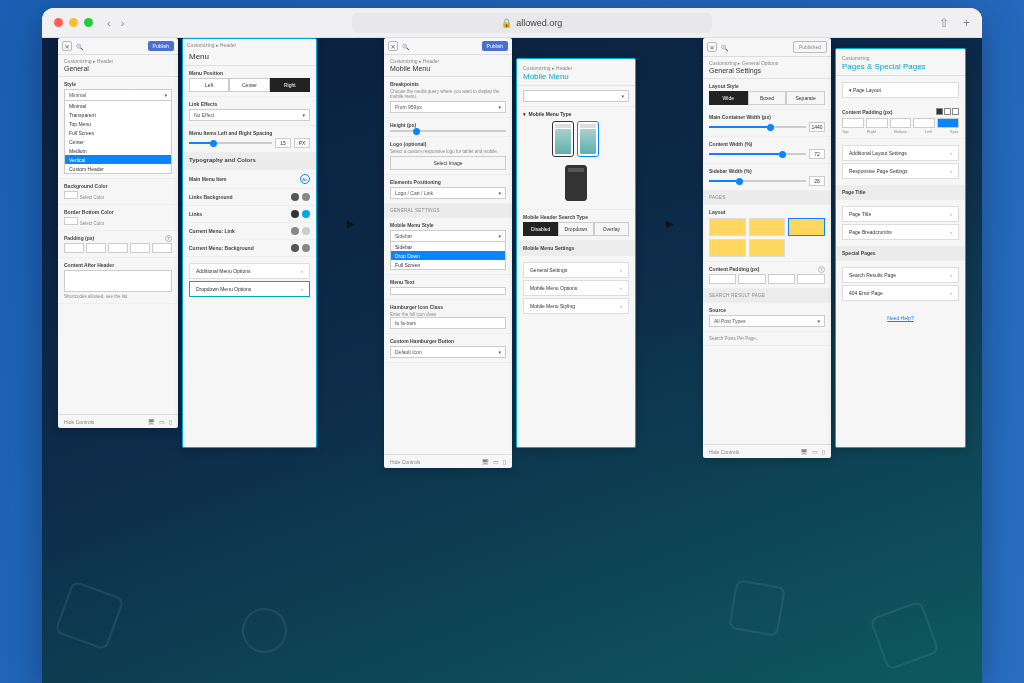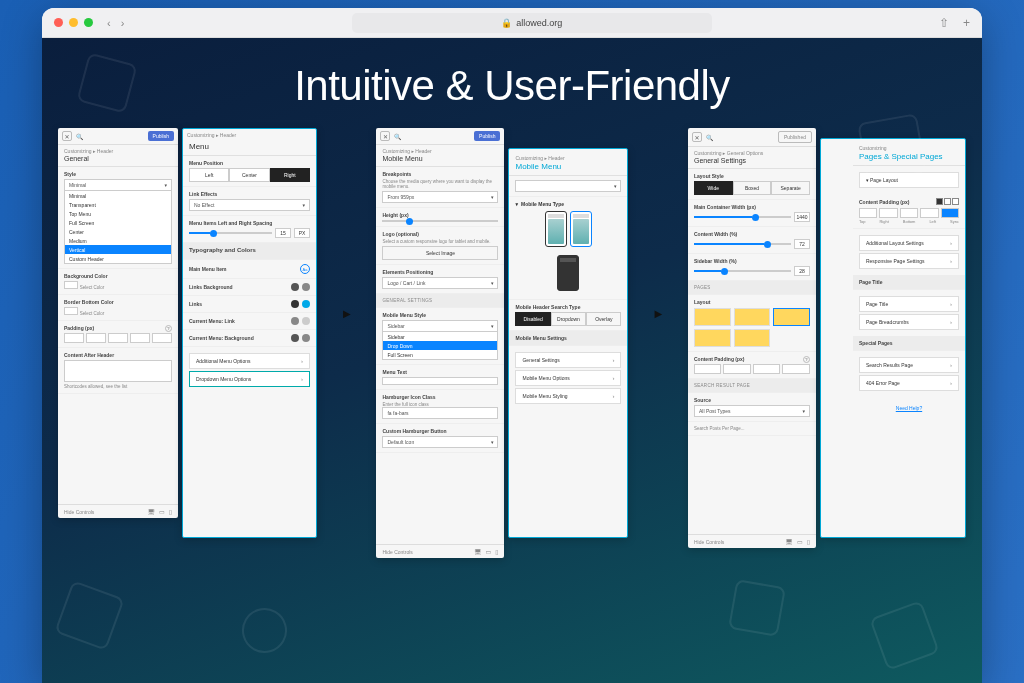--- a/index.html
+++ b/index.html
@@ -102,21 +102,20 @@
   <div class="content">
     <div class="bg-icons">
       <div class="bg-icon" style="top:20px;left:40px;width:50px;height:50px;transform:rotate(15deg);"></div>
       <div class="bg-icon" style="top:80px;right:60px;width:60px;height:60px;transform:rotate(-10deg);"></div>
       <div class="bg-icon" style="bottom:40px;left:20px;width:55px;height:55px;transform:rotate(20deg);"></div>
       <div class="bg-icon" style="bottom:30px;left:200px;width:45px;height:45px;transform:rotate(-15deg);border-radius:50%;"></div>
       <div class="bg-icon" style="bottom:50px;right:200px;width:50px;height:50px;transform:rotate(10deg);"></div>
       <div class="bg-icon" style="bottom:20px;right:50px;width:55px;height:55px;transform:rotate(-20deg);"></div>
     </div>
 
-    <h1 class="headline">Intuitive &amp; User-Friendly</h1>
 
     <div class="panels-row">
 
       <div class="panel-group">
         <div class="panel small-panel">
           <div class="panel-header">
             <div class="close-x">✕</div>
             <span class="search-ic">🔍</span>
             <div class="publish-btn">Publish</div>
           </div>
@@ -472,21 +471,21 @@
           <div class="footer-bar">
             <span>Hide Controls</span>
             <div class="device-icons">
                 <span>🖥</span>
                 <span>▭</span>
                 <span>▯</span>
               </div>
           </div>
         </div>
 
-        <div class="panel panel-blue" style="width:146px;height:400px;margin-top:10px;padding-left:32px;">
+        <div class="panel panel-blue" style="width:131px;height:400px;margin-top:10px;">
           <div class="breadcrumb" style="padding-top:6px;">Customizing</div>
           <div class="panel-title" style="font-size:8px;color:#00a8d6;">Pages &amp; Special Pages</div>
           <div style="padding:4px 6px;">
             <div class="accordion-row">
                 <span>▾ <span>Page Layout</span></span>
               </div>
           </div>
           <div class="section">
             <div style="display:flex;align-items:center;">
                 <span class="label" style="margin:0;">Content Padding (px)</span>

